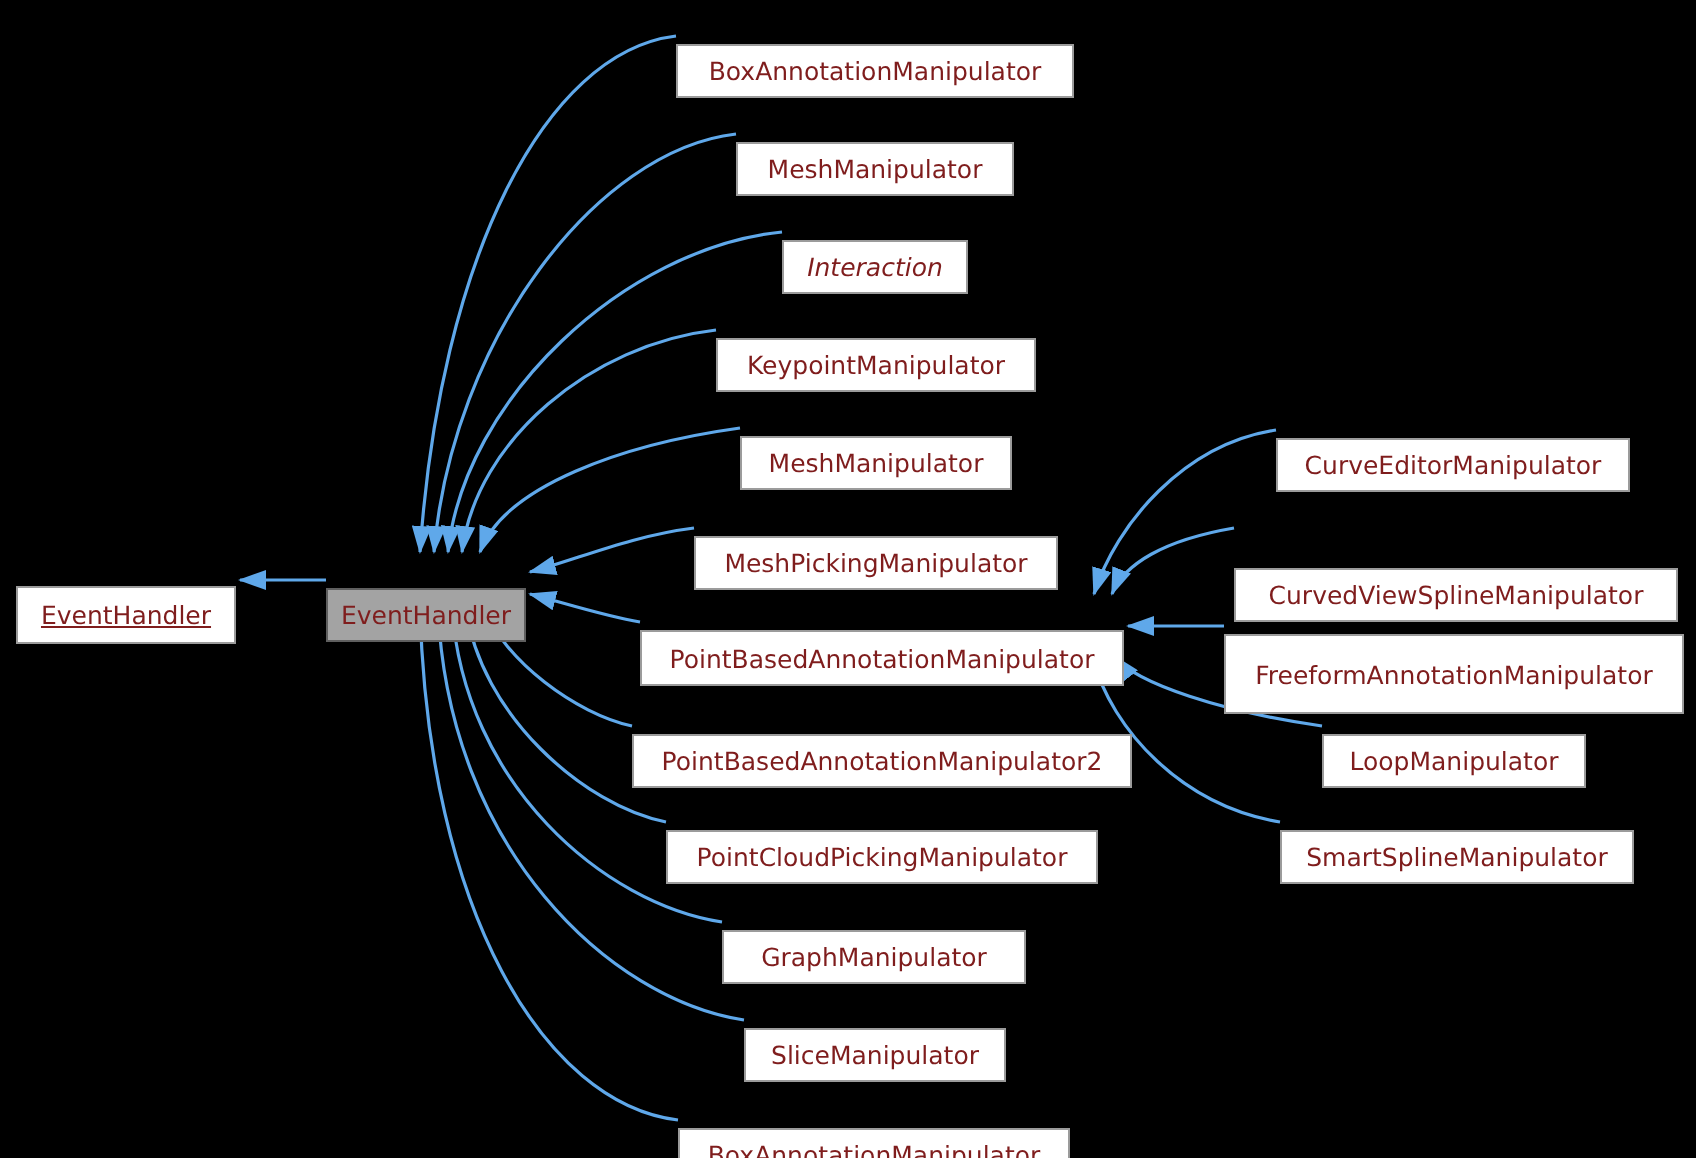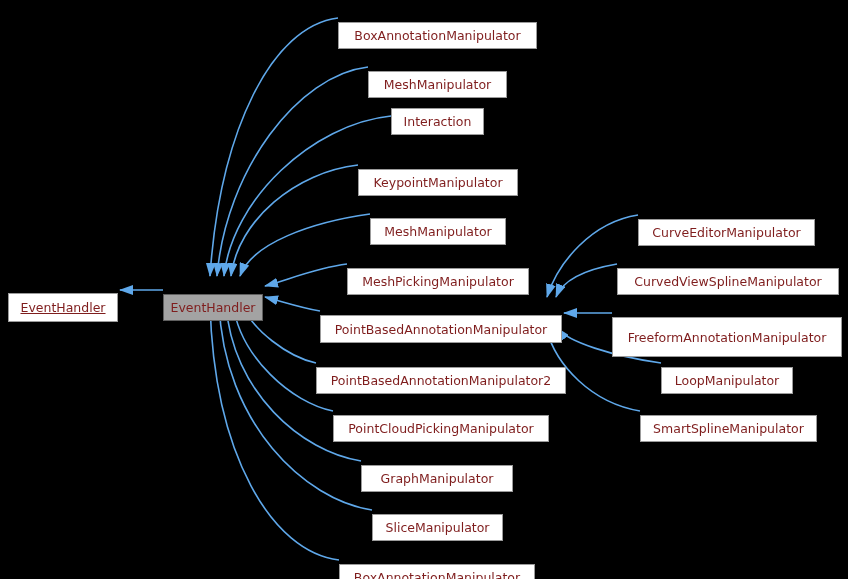--- a/index.html
+++ b/index.html
@@ -58,29 +58,29 @@
         <path d="M612,313 C596,313 580,313 564,313" fill="none" stroke="#5fa8ea" stroke-width="1.6" marker-end="url(#arrow)"></path>
         <path d="M661,363 C612,356 568,342 557,328" fill="none" stroke="#5fa8ea" stroke-width="1.6" marker-end="url(#arrow)"></path>
         <path d="M640,411 C592,403 556,366 546,328" fill="none" stroke="#5fa8ea" stroke-width="1.6" marker-end="url(#arrow)"></path>
       </g>
   </svg>
   <div id="node-layer">
       <div class="node" style="left: 8px; top: 276px; width: 110px; height: 29px; text-decoration: underline;">EventHandler</div>
       <div class="node current" style="left: 163px; top: 277px; width: 100px; height: 27px;">EventHandler</div>
       <div class="node" style="left: 338px; top: 5px; width: 199px; height: 27px;">BoxAnnotationManipulator</div>
       <div class="node" style="left: 368px; top: 54px; width: 139px; height: 27px;">MeshManipulator</div>
-      <div class="node" style="left: 391px; top: 91px; width: 93px; height: 27px;">Interaction</div>
+      <div class="node" style="left: 391px; top: 103px; width: 93px; height: 27px; font-style: italic;">Interaction</div>
       <div class="node" style="left: 358px; top: 152px; width: 160px; height: 27px;">KeypointManipulator</div>
       <div class="node" style="left: 370px; top: 201px; width: 136px; height: 27px;">MeshManipulator</div>
       <div class="node" style="left: 347px; top: 251px; width: 182px; height: 27px;">MeshPickingManipulator</div>
       <div class="node" style="left: 320px; top: 298px; width: 242px; height: 28px;">PointBasedAnnotationManipulator</div>
       <div class="node" style="left: 316px; top: 350px; width: 250px; height: 27px;">PointBasedAnnotationManipulator2</div>
       <div class="node" style="left: 333px; top: 398px; width: 216px; height: 27px;">PointCloudPickingManipulator</div>
       <div class="node" style="left: 361px; top: 448px; width: 152px; height: 27px;">GraphManipulator</div>
       <div class="node" style="left: 372px; top: 497px; width: 131px; height: 27px;">SliceManipulator</div>
       <div class="node" style="left: 339px; top: 547px; width: 196px; height: 27px;">BoxAnnotationManipulator</div>
       <div class="node" style="left: 638px; top: 202px; width: 177px; height: 27px;">CurveEditorManipulator</div>
-      <div class="node" style="left: 617px; top: 251px; width: 222px; height: 27px;">CurvedViewSplineManipulator</div>
+      <div class="node" style="left: 617px; top: 267px; width: 222px; height: 27px;">CurvedViewSplineManipulator</div>
       <div class="node" style="left: 612px; top: 300px; width: 230px; height: 40px;">FreeformAnnotationManipulator</div>
       <div class="node" style="left: 661px; top: 350px; width: 132px; height: 27px;">LoopManipulator</div>
       <div class="node" style="left: 640px; top: 398px; width: 177px; height: 27px;">SmartSplineManipulator</div>
     </div>
 </div>
 
 </body></html>

